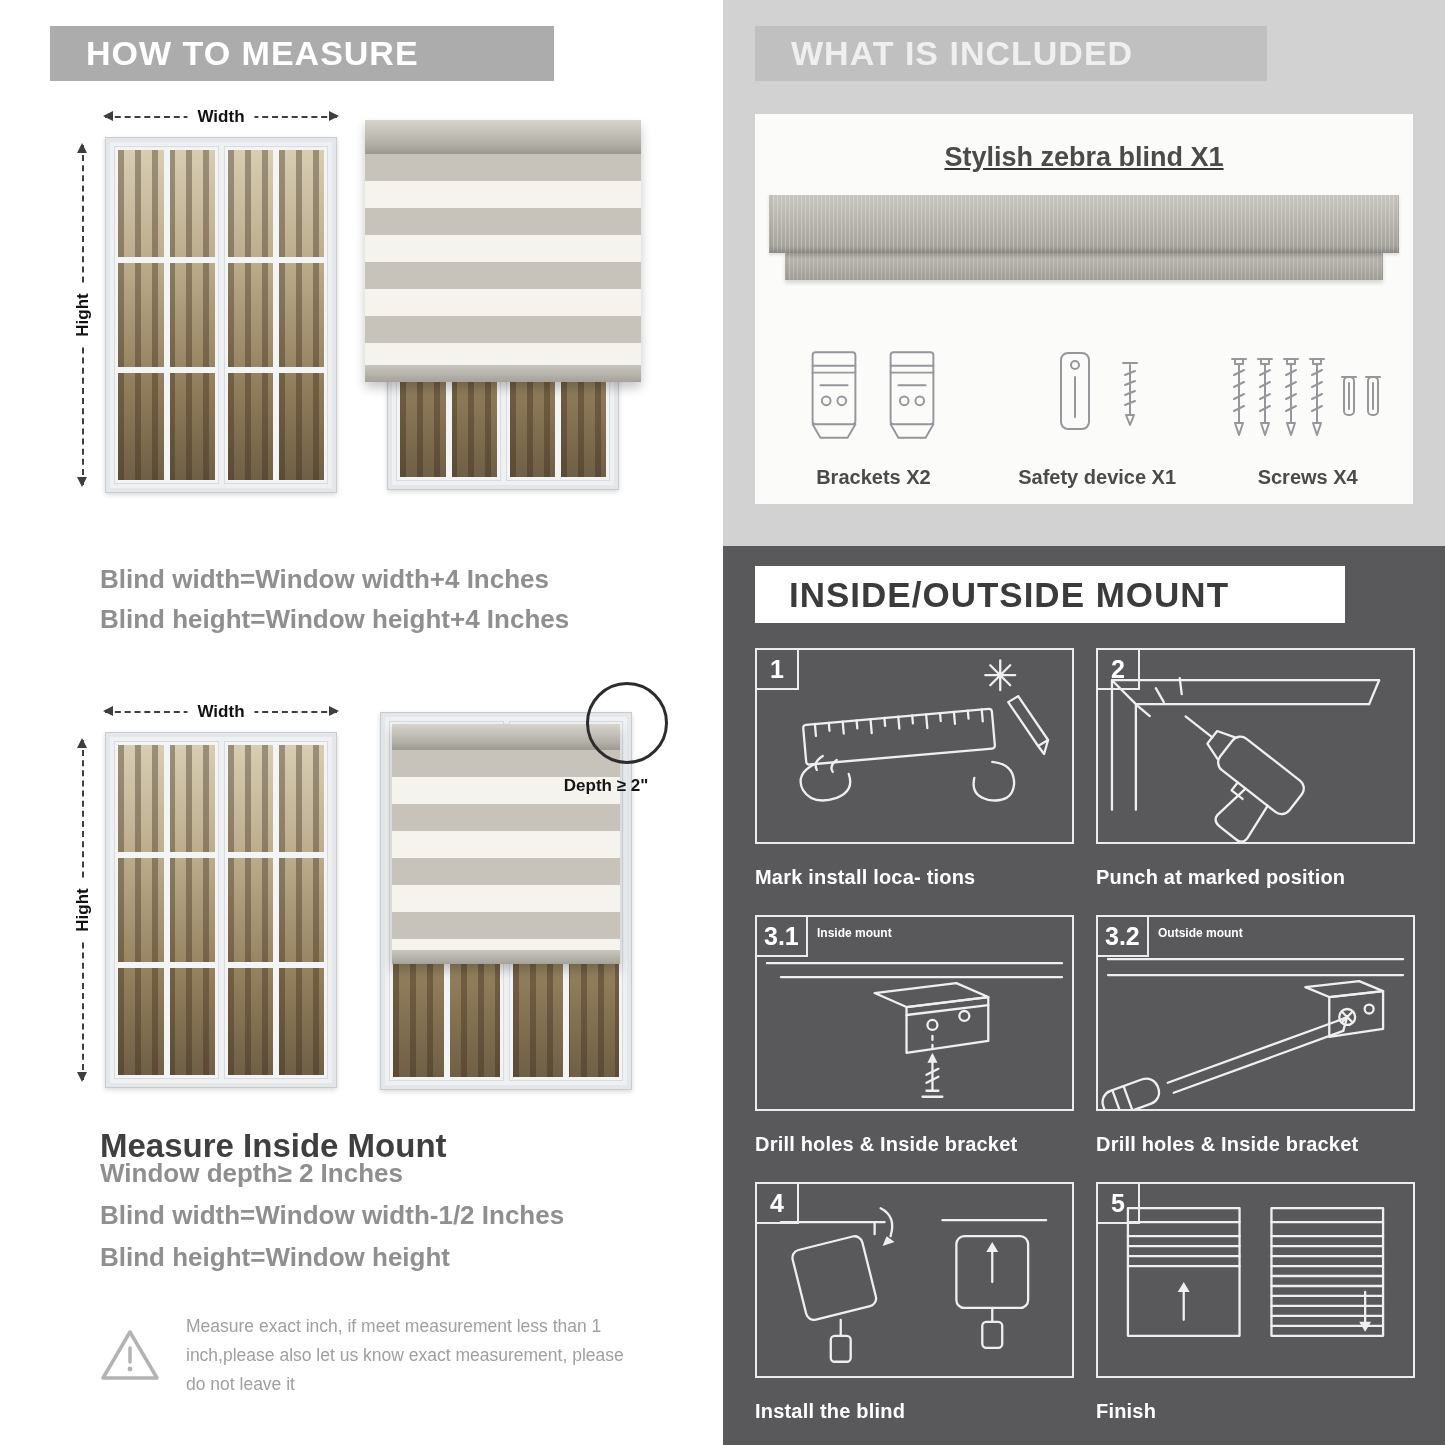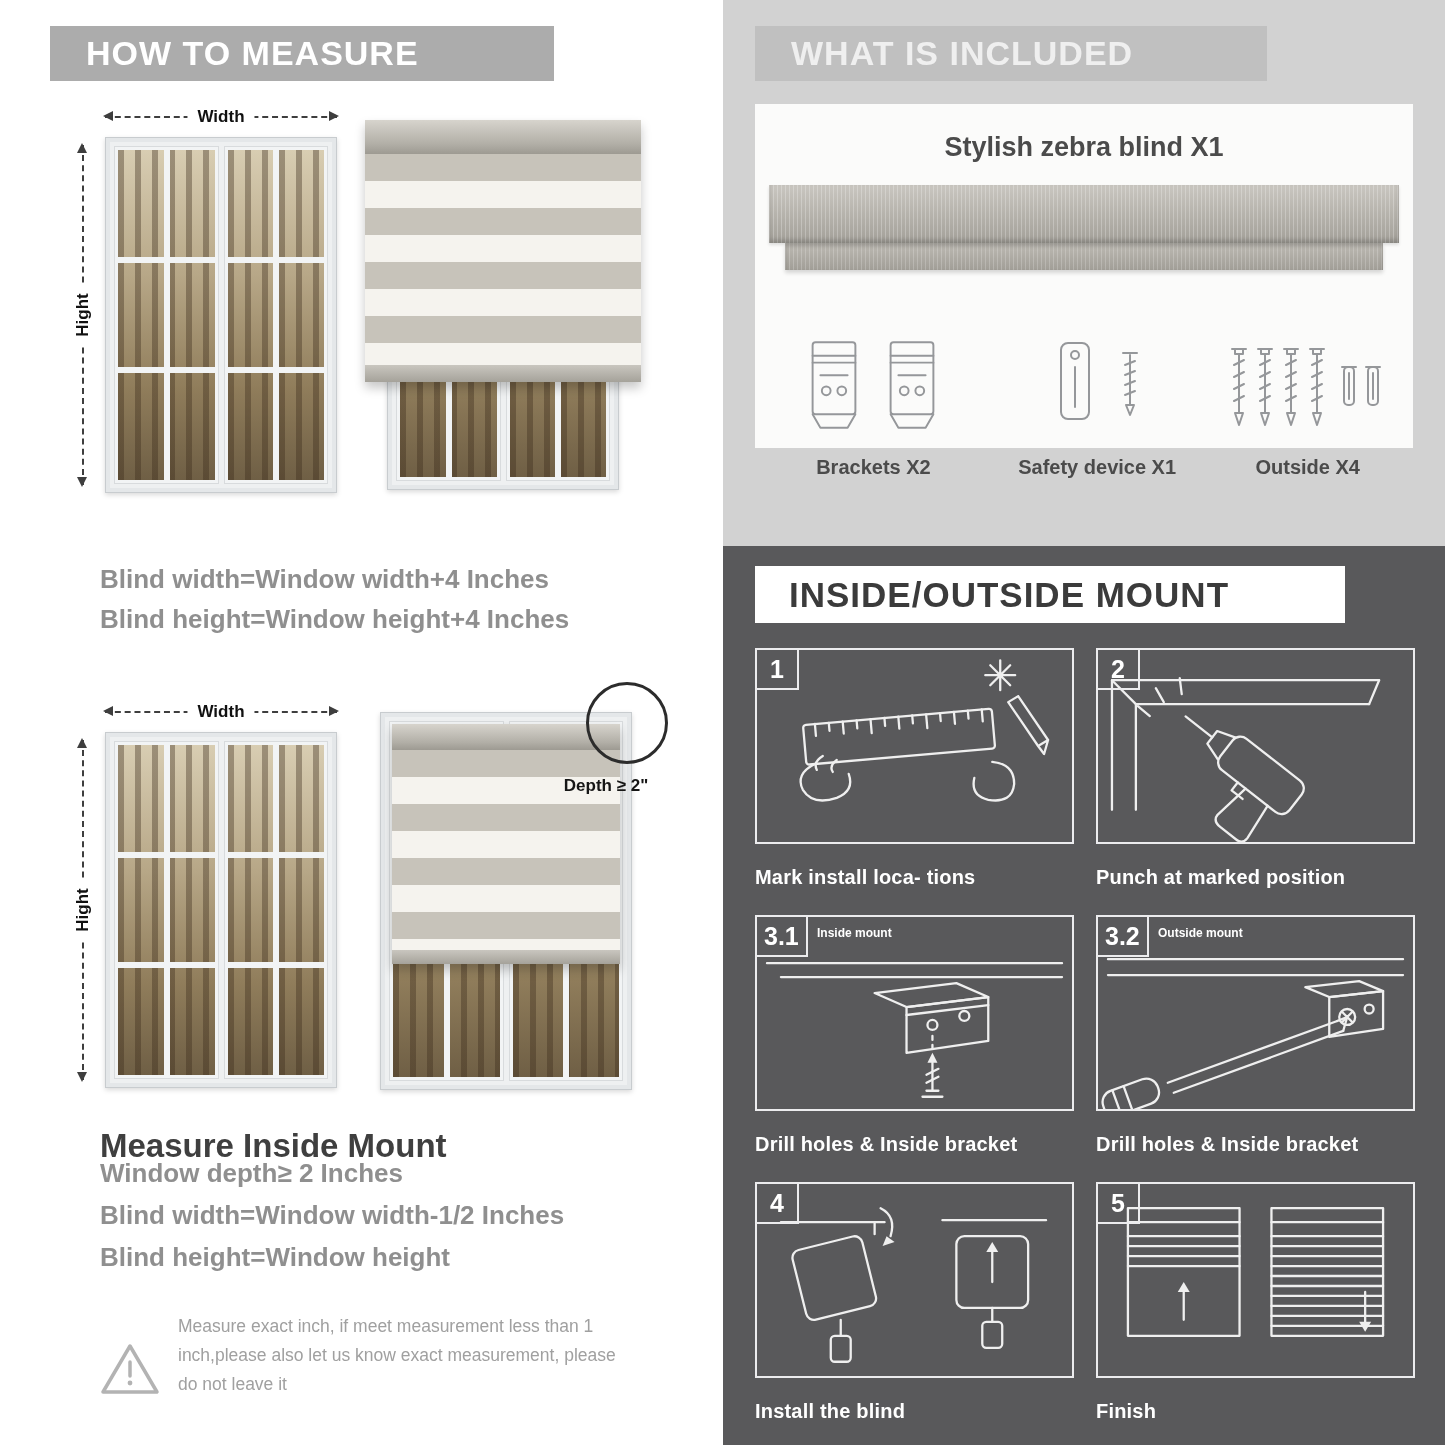--- a/index.html
+++ b/index.html
@@ -53,25 +53,25 @@
   .rail-bot{height:17px;background:linear-gradient(180deg,#c9c6bf,#a5a29a);}
 
   .depth-circle{position:absolute;right:-36px;top:-30px;width:76px;height:76px;border:3px solid #2c2c2c;
       border-radius:50%;}
   .depth-label{position:absolute;top:64px;right:-44px;width:140px;text-align:center;font-size:17px;
       font-weight:700;color:#161616;}
 
   
   .h-title{position:absolute;font-size:33px;font-weight:700;color:#3f3f3f;}
   .h-line{position:absolute;font-size:26px;font-weight:700;color:#8f8f8f;}
-  .note{position:absolute;left:98px;top:1312px;width:560px;display:flex;gap:16px;align-items:flex-end;}
+  .note{position:absolute;left:98px;top:1312px;width:560px;display:flex;gap:24px;align-items:center;}
   .note-text{width:450px;font-size:17.5px;color:#a0a0a0;line-height:1.65;}
 
   
-  .included-panel{position:absolute;left:32px;top:104px;width:658px;height:344px;background:#fbfbfa;}
+  .included-panel{position:absolute;left:32px;top:114px;width:658px;height:390px;background:#fbfbfa;text-decoration:underline;}
   .product-title{padding-top:28px;text-align:center;font-size:27px;font-weight:700;color:#4b4b4b;}
   .headrail{margin:22px 12px 0;}
   .hr-top{height:58px;margin:0 2px;
      background-image:repeating-linear-gradient(90deg, rgba(255,255,255,.25) 0 1px, rgba(0,0,0,0) 1px 4px),
        linear-gradient(180deg,#c9c6c0,#b4b1aa 55%,#a3a099);
      box-shadow:inset 0 -3px 5px rgba(0,0,0,.18), 0 2px 3px rgba(0,0,0,.12);}
   .hr-bot{height:27px;margin:0 18px;
      background-image:repeating-linear-gradient(90deg, rgba(255,255,255,.2) 0 1px, rgba(0,0,0,0) 1px 4px),
        linear-gradient(180deg,#bdbab3,#a19e97);
      box-shadow:inset 0 3px 4px rgba(0,0,0,.2), 0 3px 4px rgba(0,0,0,.15);}
@@ -233,21 +233,21 @@
             <use href="#scr" x="94" y="8"></use>
             <use href="#anch" x="126" y="34"></use>
             <use href="#anch" x="150" y="34"></use>
           </svg>
         </div>
       </div>
 
       <div class="labels-row">
         <div class="lab c1">Brackets X2</div>
         <div class="lab c2">Safety device X1</div>
-        <div class="lab c3">Outside X4</div>
+        <div class="lab c3">Screws X4</div>
       </div>
     </div>
   </div>
 
   <div class="right-bottom">
     <div class="banner banner-mount">INSIDE/OUTSIDE MOUNT</div>
 
     <div class="steps">
 
       <div class="step">

